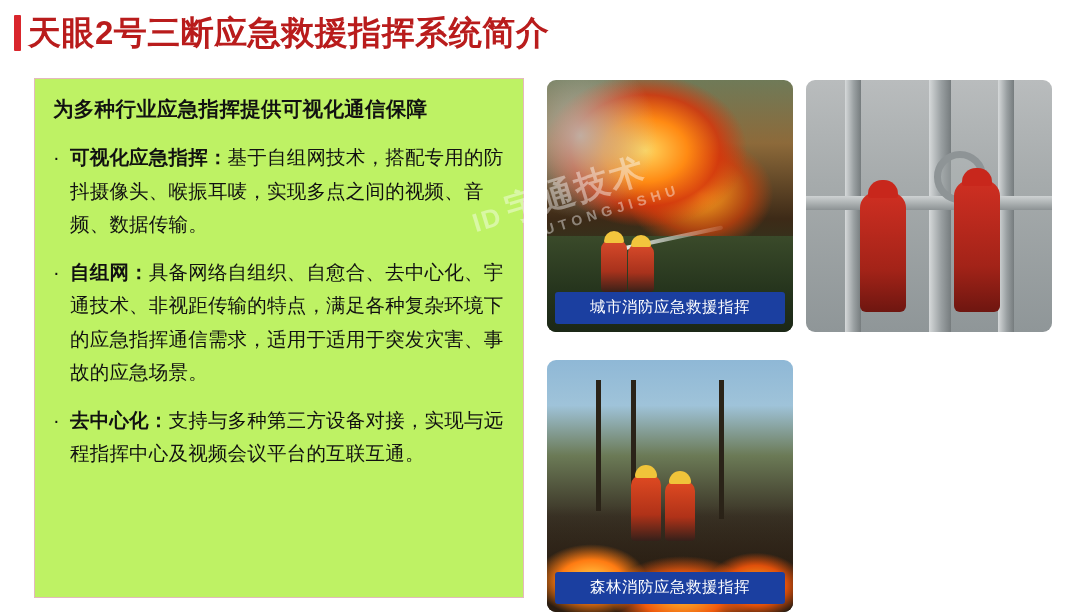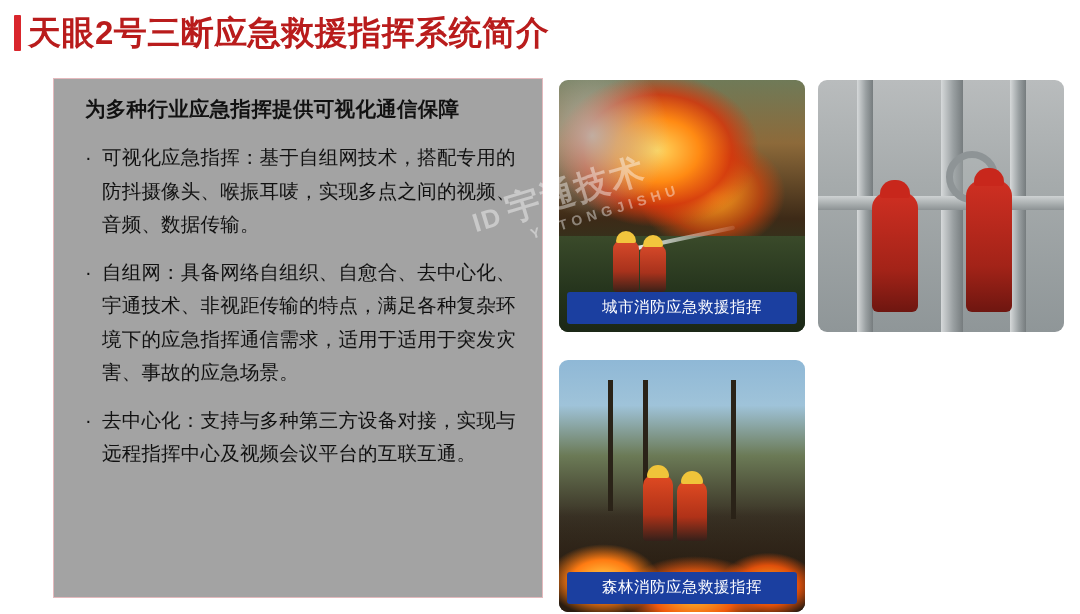--- a/index.html
+++ b/index.html
@@ -31,23 +31,22 @@
     line-height: 38px;
     white-space: nowrap;
   }
 
   
   .panel {
     position: absolute;
     left: 34px; top: 78px;
     width: 490px; height: 520px;
     border: 1.5px solid #e4b9bd;
-    background: #a3a3a3;
-    padding: 16px 14px 10px 31px;
-    margin-left: 19px;
+    background: #bef264;
+    padding: 16px 14px 10px 18px;
   }
   .panel-head {
     font-size: 20.5px;
     font-weight: bold;
     color: #111;
     margin-bottom: 18px;
     letter-spacing: 0.3px;
   }
   .bullet {
     display: flex;
@@ -59,34 +58,33 @@
     color: #111;
     width: 17px;
     flex: 0 0 17px;
   }
   .btext {
     font-size: 19.5px;
     line-height: 33.5px;
     color: #111;
     letter-spacing: 0.2px;
   }
-  .btext b { font-weight: normal; }
+  .btext b { font-weight: bold; }
 
   
   .grid {
     position: absolute;
     left: 547px; top: 80px;
     width: 505px; height: 518px;
   }
   .cell {
     position: absolute;
     width: 246px; height: 252px;
     border-radius: 9px;
     overflow: hidden;
-    margin-left: 12px;
   }
   .cell.tl { left: 0;    top: 0; }
   .cell.tr { left: 259px; top: 0; }
   .cell.bl { left: 0;    top: 280px; }
   .cell.br { left: 259px; top: 266px; }
 
   .caption {
     position: absolute;
     left: 8px; bottom: 8px; right: 8px;
     background: #1b3fa0;

